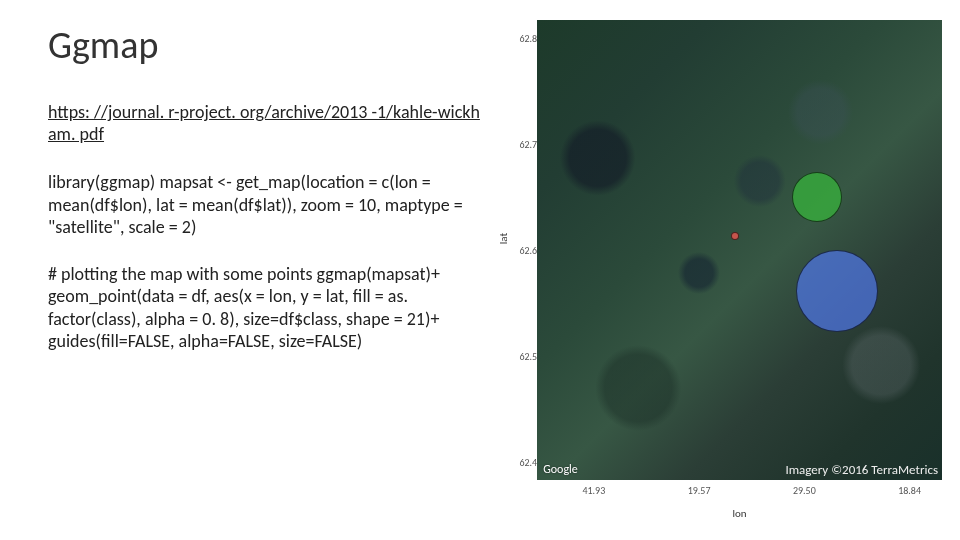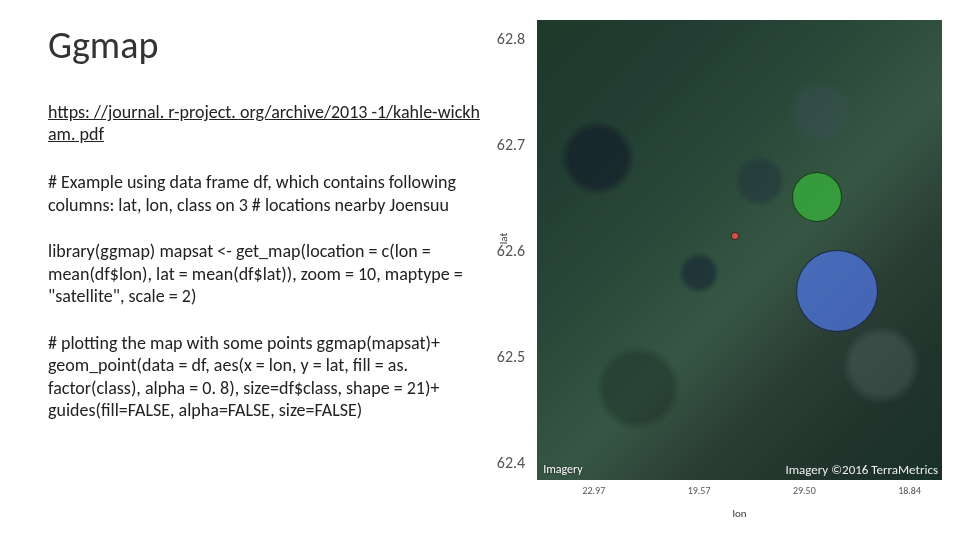--- a/index.html
+++ b/index.html
@@ -114,22 +114,22 @@
   }
   .y-axis {
     position: absolute;
     left: 0;
     top: 0;
     bottom: 46px;
     width: 34px;
   }
   .y-tick {
     position: absolute;
-    right: 12px;
-    font-size: 16px;
+    right: 0;
+    font-size: 10px;
     color: #555;
     transform: translateY(-50%);
   }
   .y-label {
     position: absolute;
     left: -6px;
     top: 50%;
     transform: rotate(-90deg) translateX(50%);
     transform-origin: left top;
     font-size: 11px;
@@ -158,21 +158,20 @@
     color: #333;
   }
 </style>
 </head>
 <body>
 
 <div class="slide">
   <div class="left-col">
     <h1 class="title">Ggmap</h1>
     <p class="link">https: //journal. r-project. org/archive/2013 -1/kahle-wickham. pdf</p>
-    <p class="para"># Example using data frame df, which contains following columns: lat, lon, class on 3 # locations nearby Joensuu</p>
     <p class="code">library(ggmap)
 mapsat &lt;- get_map(location = c(lon = mean(df$lon), lat = mean(df$lat)), zoom = 10, maptype = "satellite", scale = 2)</p>
     <p class="code"># plotting the map with some points ggmap(mapsat)+ geom_point(data = df, aes(x = lon, y = lat, fill = as. factor(class), alpha = 0. 8), size=df$class, shape = 21)+  guides(fill=FALSE, alpha=FALSE, size=FALSE)</p>
   </div>
 
   <div class="right-col">
     <div class="map-plot">
 
       <div class="y-axis">
         <span class="y-tick" style="top:4%">62.8</span>
@@ -180,26 +179,26 @@
         <span class="y-tick" style="top:50%">62.6</span>
         <span class="y-tick" style="top:73%">62.5</span>
         <span class="y-tick" style="top:96%">62.4</span>
         <span class="y-label">lat</span>
       </div>
 
       <div class="plot-area">
         <div class="point p-red"></div>
         <div class="point p-green"></div>
         <div class="point p-blue"></div>
-        <span class="google-logo">Imagery</span>
+        <span class="google-logo">Google</span>
         <div class="attrib">Imagery ©2016 TerraMetrics</div>
       </div>
 
       <div class="x-axis">
-        <span class="x-tick" style="left:14%">22.97</span>
+        <span class="x-tick" style="left:14%">41.93</span>
         <span class="x-tick" style="left:40%">19.57</span>
         <span class="x-tick" style="left:66%">29.50</span>
         <span class="x-tick" style="left:92%">18.84</span>
         <span class="x-label">lon</span>
       </div>
 
     </div>
   </div>
 </div>
 

